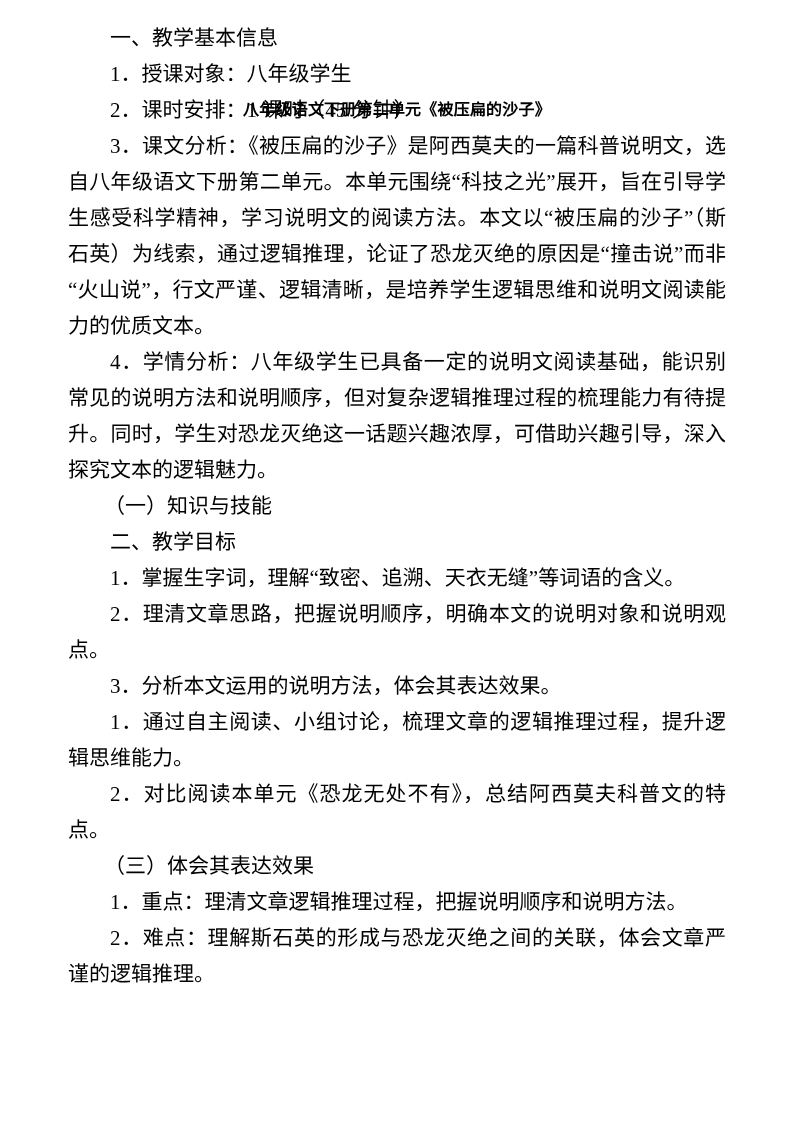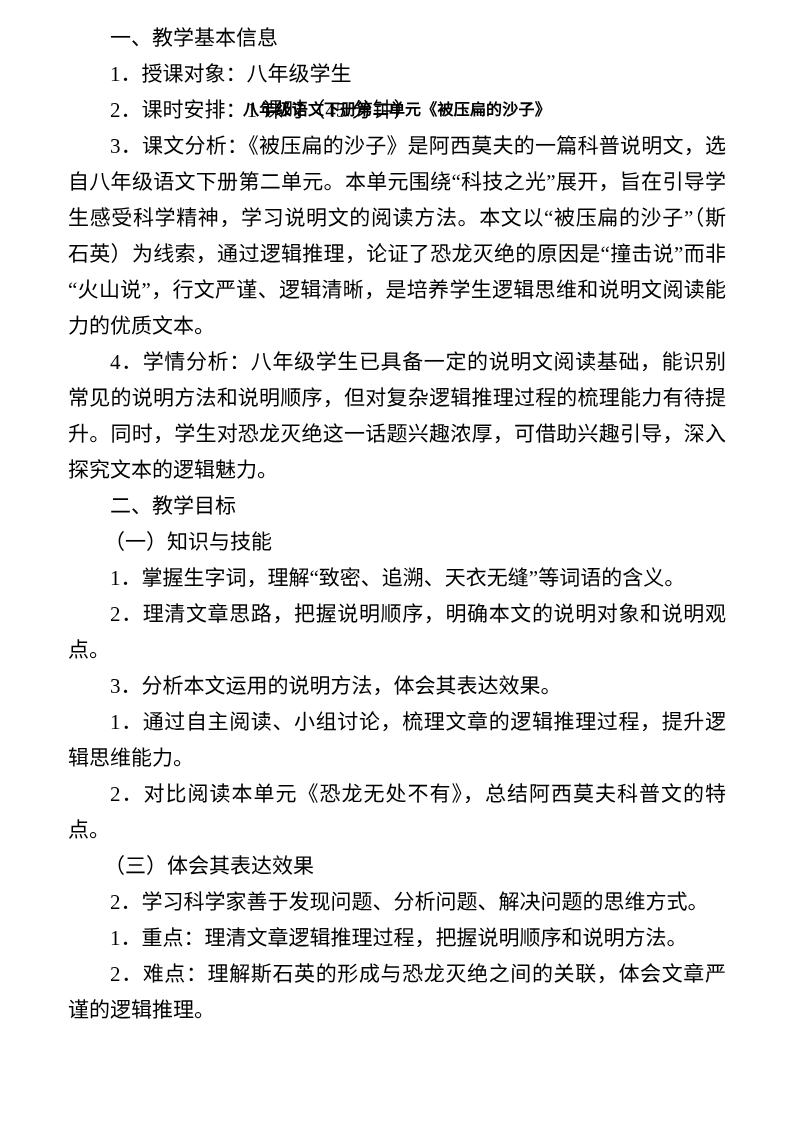--- a/index.html
+++ b/index.html
@@ -74,27 +74,26 @@
   <h1 class="doc-title">八年级语文下册第二单元《被压扁的沙子》</h1>
 
   <div class="doc-body">
     <div class="spacer-top"></div>
     <div id="blocks-container">
         <p class="para section-heading">一、教学基本信息</p>
         <p class="para">1．授课对象：八年级学生</p>
         <p class="para">2．课时安排：1 课时（45 分钟）</p>
         <p class="para">3．课文分析：《被压扁的沙子》是阿西莫夫的一篇科普说明文，选自八年级语文下册第二单元。本单元围绕“科技之光”展开，旨在引导学生感受科学精神，学习说明文的阅读方法。本文以“被压扁的沙子”（斯石英）为线索，通过逻辑推理，论证了恐龙灭绝的原因是“撞击说”而非“火山说”，行文严谨、逻辑清晰，是培养学生逻辑思维和说明文阅读能力的优质文本。</p>
         <p class="para">4．学情分析：八年级学生已具备一定的说明文阅读基础，能识别常见的说明方法和说明顺序，但对复杂逻辑推理过程的梳理能力有待提升。同时，学生对恐龙灭绝这一话题兴趣浓厚，可借助兴趣引导，深入探究文本的逻辑魅力。</p>
+        <p class="para sub-heading">（一）知识与技能</p>
         <p class="para section-heading">二、教学目标</p>
-        <p class="para sub-heading">（一）知识与技能</p>
         <p class="para">1．掌握生字词，理解“致密、追溯、天衣无缝”等词语的含义。</p>
         <p class="para">2．理清文章思路，把握说明顺序，明确本文的说明对象和说明观点。</p>
         <p class="para">3．分析本文运用的说明方法，体会其表达效果。</p>
         <p class="para">1．通过自主阅读、小组讨论，梳理文章的逻辑推理过程，提升逻辑思维能力。</p>
         <p class="para">2．对比阅读本单元《恐龙无处不有》，总结阿西莫夫科普文的特点。</p>
         <p class="para sub-heading">（三）体会其表达效果</p>
-        <p class="para">2．学习科学家善于发现问题、分析问题、解决问题的思维方式。</p>
         <p class="para">1．重点：理清文章逻辑推理过程，把握说明顺序和说明方法。</p>
         <p class="para">2．难点：理解斯石英的形成与恐龙灭绝之间的关联，体会文章严谨的逻辑推理。</p>
       </div>
   </div>
 
 </div>
 
 </body></html>

